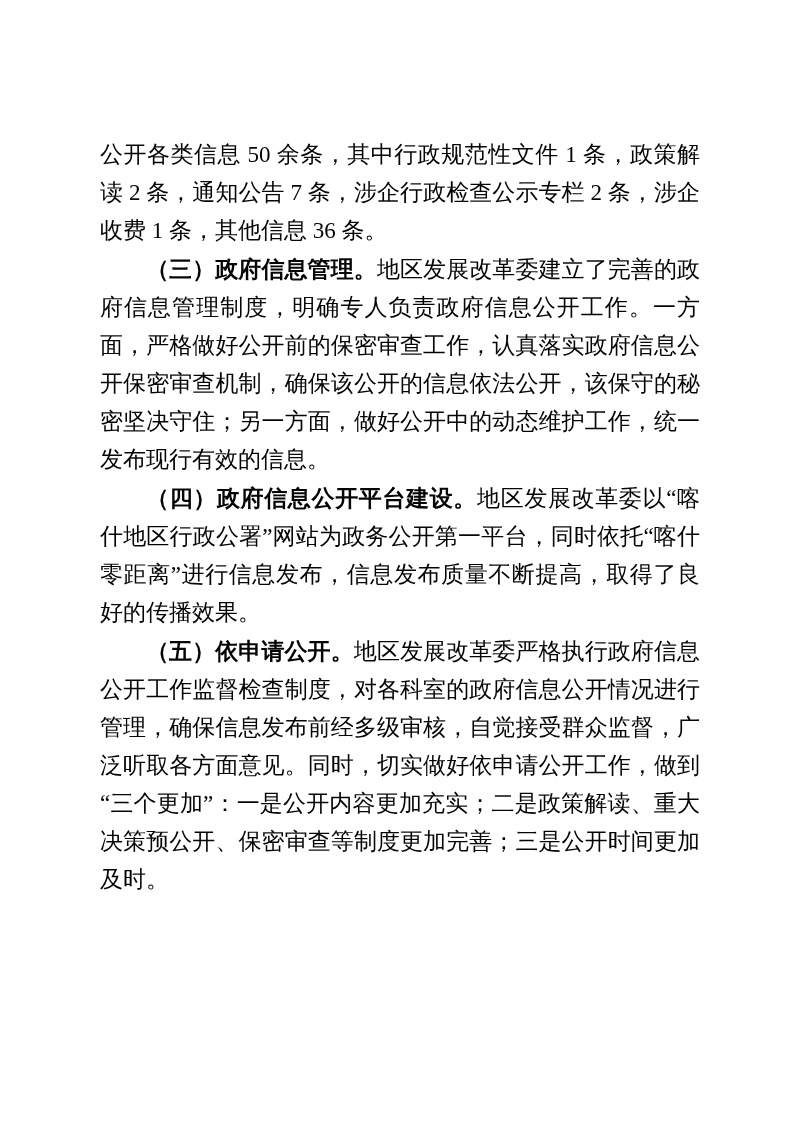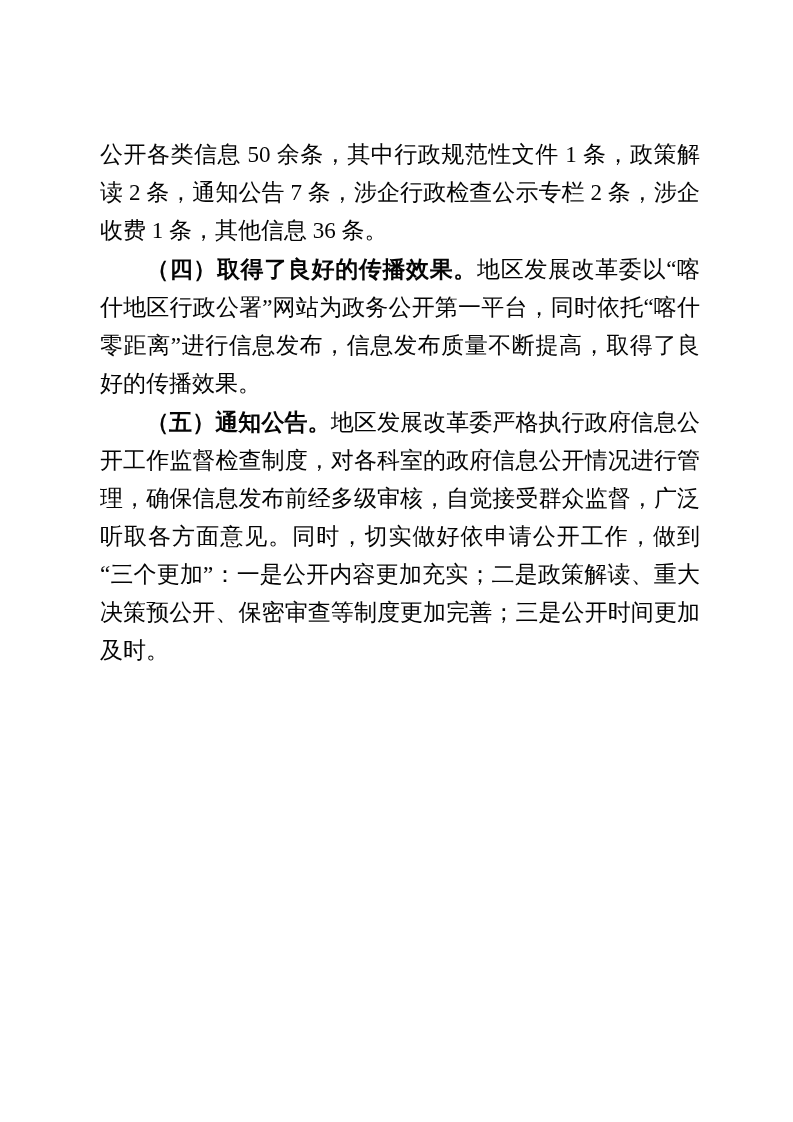--- a/index.html
+++ b/index.html
@@ -51,22 +51,23 @@
 </head>
 <body>
 
 <div class="page">
 
   <div class="content">
 
     <p class="no-indent"><span>公开各类信息 50 余条，其中行政规范性文件 1 条，政策解读 2 条，通知公告 7 条，涉企行政检查公示专栏 2 条，涉企收费 1 条，其他信息 36 条。</span></p>
 
 
+    <p><span class="lead">（三）政府信息管理。</span><span>地区发展改革委建立了完善的政府信息管理制度，明确专人负责政府信息公开工作。一方面，严格做好公开前的保密审查工作，认真落实政府信息公开保密审查机制，确保该公开的信息依法公开，该保守的秘密坚决守住；另一方面，做好公开中的动态维护工作，统一发布现行有效的信息。</span></p>
 
-    <p><span class="lead">（四）取得了良好的传播效果。</span><span>地区发展改革委以“喀什地区行政公署”网站为政务公开第一平台，同时依托“喀什零距离”进行信息发布，信息发布质量不断提高，取得了良好的传播效果。</span></p>
+    <p><span class="lead">（四）政府信息公开平台建设。</span><span>地区发展改革委以“喀什地区行政公署”网站为政务公开第一平台，同时依托“喀什零距离”进行信息发布，信息发布质量不断提高，取得了良好的传播效果。</span></p>
 
-    <p><span class="lead">（五）通知公告。</span><span>地区发展改革委严格执行政府信息公开工作监督检查制度，对各科室的政府信息公开情况进行管理，确保信息发布前经多级审核，自觉接受群众监督，广泛听取各方面意见。同时，切实做好依申请公开工作，做到“三个更加”：一是公开内容更加充实；二是政策解读、重大决策预公开、保密审查等制度更加完善；三是公开时间更加及时。</span></p>
+    <p><span class="lead">（五）依申请公开。</span><span>地区发展改革委严格执行政府信息公开工作监督检查制度，对各科室的政府信息公开情况进行管理，确保信息发布前经多级审核，自觉接受群众监督，广泛听取各方面意见。同时，切实做好依申请公开工作，做到“三个更加”：一是公开内容更加充实；二是政策解读、重大决策预公开、保密审查等制度更加完善；三是公开时间更加及时。</span></p>
 
   </div>
 
   <div class="page-number">— 2 —</div>
 
 </div>
 
 </body></html>

